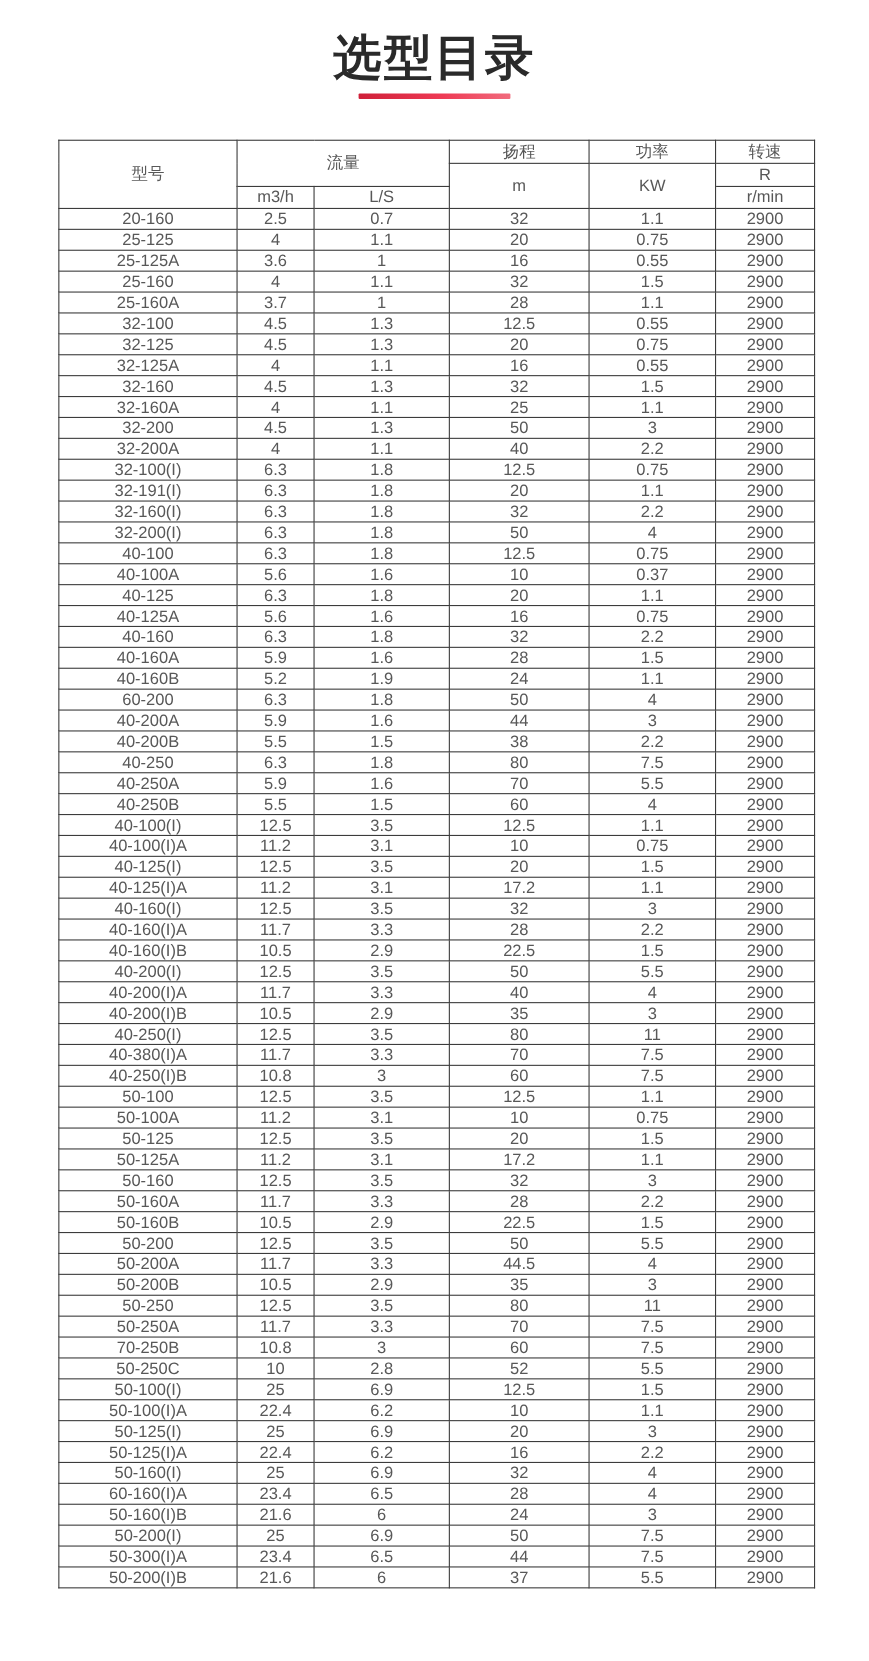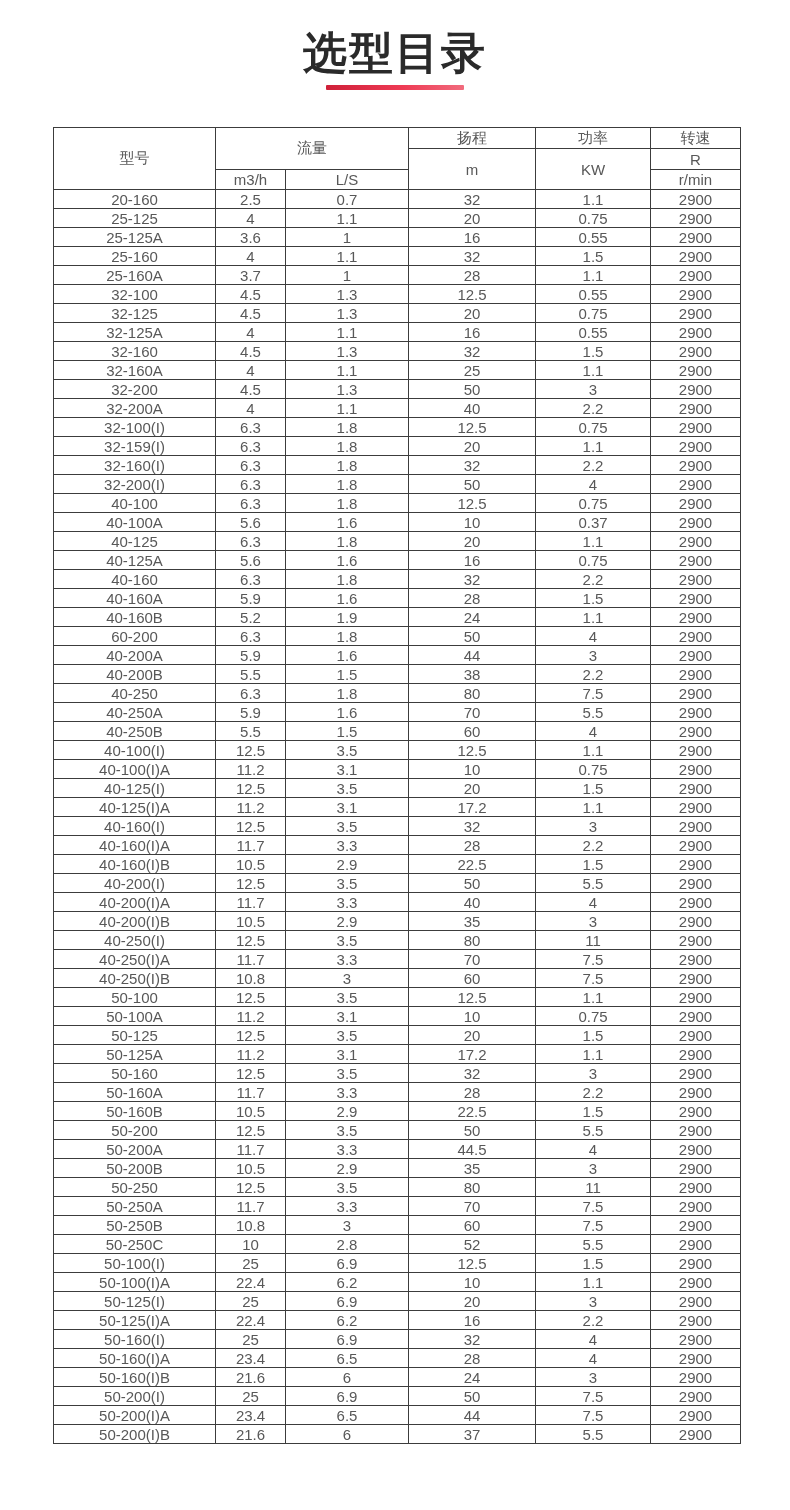--- a/index.html
+++ b/index.html
@@ -184,21 +184,21 @@
         </tr>
         <tr>
           <td>32-100(I)</td>
           <td>6.3</td>
           <td>1.8</td>
           <td>12.5</td>
           <td>0.75</td>
           <td>2900</td>
         </tr>
         <tr>
-          <td>32-159(I)</td>
+          <td>32-191(I)</td>
           <td>6.3</td>
           <td>1.8</td>
           <td>20</td>
           <td>1.1</td>
           <td>2900</td>
         </tr>
         <tr>
           <td>32-160(I)</td>
           <td>6.3</td>
           <td>1.8</td>
@@ -400,21 +400,21 @@
         </tr>
         <tr>
           <td>40-250(I)</td>
           <td>12.5</td>
           <td>3.5</td>
           <td>80</td>
           <td>11</td>
           <td>2900</td>
         </tr>
         <tr>
-          <td>40-250(I)A</td>
+          <td>40-380(I)A</td>
           <td>11.7</td>
           <td>3.3</td>
           <td>70</td>
           <td>7.5</td>
           <td>2900</td>
         </tr>
         <tr>
           <td>40-250(I)B</td>
           <td>10.8</td>
           <td>3</td>
@@ -512,21 +512,21 @@
         </tr>
         <tr>
           <td>50-250A</td>
           <td>11.7</td>
           <td>3.3</td>
           <td>70</td>
           <td>7.5</td>
           <td>2900</td>
         </tr>
         <tr>
-          <td>50-250B</td>
+          <td>70-250B</td>
           <td>10.8</td>
           <td>3</td>
           <td>60</td>
           <td>7.5</td>
           <td>2900</td>
         </tr>
         <tr>
           <td>50-250C</td>
           <td>10</td>
           <td>2.8</td>
@@ -568,21 +568,21 @@
         </tr>
         <tr>
           <td>50-160(I)</td>
           <td>25</td>
           <td>6.9</td>
           <td>32</td>
           <td>4</td>
           <td>2900</td>
         </tr>
         <tr>
-          <td>50-160(I)A</td>
+          <td>60-160(I)A</td>
           <td>23.4</td>
           <td>6.5</td>
           <td>28</td>
           <td>4</td>
           <td>2900</td>
         </tr>
         <tr>
           <td>50-160(I)B</td>
           <td>21.6</td>
           <td>6</td>
@@ -592,21 +592,21 @@
         </tr>
         <tr>
           <td>50-200(I)</td>
           <td>25</td>
           <td>6.9</td>
           <td>50</td>
           <td>7.5</td>
           <td>2900</td>
         </tr>
         <tr>
-          <td>50-200(I)A</td>
+          <td>50-300(I)A</td>
           <td>23.4</td>
           <td>6.5</td>
           <td>44</td>
           <td>7.5</td>
           <td>2900</td>
         </tr>
         <tr>
           <td>50-200(I)B</td>
           <td>21.6</td>
           <td>6</td>

